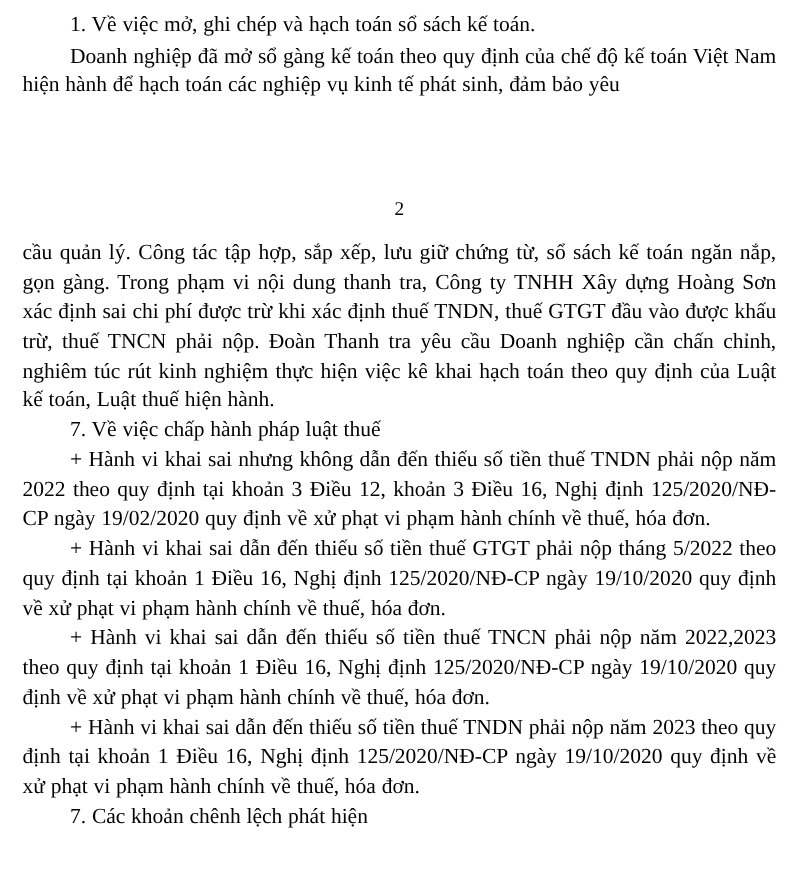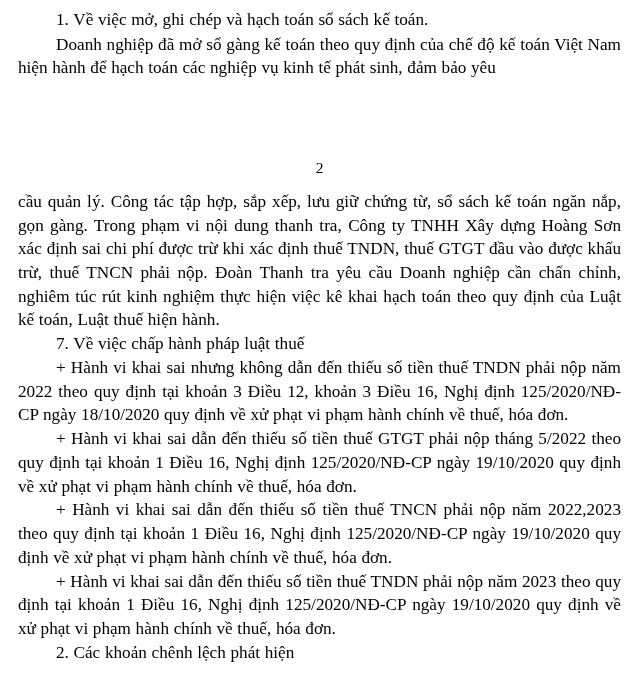--- a/index.html
+++ b/index.html
@@ -72,20 +72,20 @@
 
   <div class="gap-band"></div>
 
   <div class="doc-section page-number-wrap">
     <p class="page-number">2</p>
   </div>
 
   <div class="doc-section bottom-block clip-last">
     <p class="para">cầu quản lý. Công tác tập hợp, sắp xếp, lưu giữ chứng từ, sổ sách kế toán ngăn nắp, gọn gàng. Trong phạm vi nội dung thanh tra, Công ty TNHH Xây dựng Hoàng Sơn xác định sai chi phí được trừ khi xác định thuế TNDN, thuế GTGT đầu vào được khấu trừ, thuế TNCN phải nộp. Đoàn Thanh tra yêu cầu Doanh nghiệp cần chấn chỉnh, nghiêm túc rút kinh nghiệm thực hiện việc kê khai hạch toán theo quy định của Luật kế toán, Luật thuế hiện hành.</p>
     <p class="para indent">7. Về việc chấp hành pháp luật thuế</p>
-    <p class="para indent">+ Hành vi khai sai nhưng không dẫn đến thiếu số tiền thuế TNDN phải nộp năm 2022 theo quy định tại khoản 3 Điều 12, khoản 3 Điều 16, Nghị định 125/2020/NĐ-CP ngày 18/10/2020 quy định về xử phạt vi phạm hành chính về thuế, hóa đơn.</p>
+    <p class="para indent">+ Hành vi khai sai nhưng không dẫn đến thiếu số tiền thuế TNDN phải nộp năm 2022 theo quy định tại khoản 3 Điều 12, khoản 3 Điều 16, Nghị định 125/2020/NĐ-CP ngày 19/02/2020 quy định về xử phạt vi phạm hành chính về thuế, hóa đơn.</p>
     <p class="para indent">+ Hành vi khai sai dẫn đến thiếu số tiền thuế GTGT phải nộp tháng 5/2022 theo quy định tại khoản 1 Điều 16, Nghị định 125/2020/NĐ-CP ngày 19/10/2020 quy định về xử phạt vi phạm hành chính về thuế, hóa đơn.</p>
     <p class="para indent">+ Hành vi khai sai dẫn đến thiếu số tiền thuế TNCN phải nộp năm 2022,2023 theo quy định tại khoản 1 Điều 16, Nghị định 125/2020/NĐ-CP ngày 19/10/2020 quy định về xử phạt vi phạm hành chính về thuế, hóa đơn.</p>
     <p class="para indent">+ Hành vi khai sai dẫn đến thiếu số tiền thuế TNDN phải nộp năm 2023 theo quy định tại khoản 1 Điều 16, Nghị định 125/2020/NĐ-CP ngày 19/10/2020 quy định về xử phạt vi phạm hành chính về thuế, hóa đơn.</p>
-    <p class="para indent">2. Các khoản chênh lệch phát hiện</p>
+    <p class="para indent">7. Các khoản chênh lệch phát hiện</p>
   </div>
 
 </div>
 
 </body></html>

